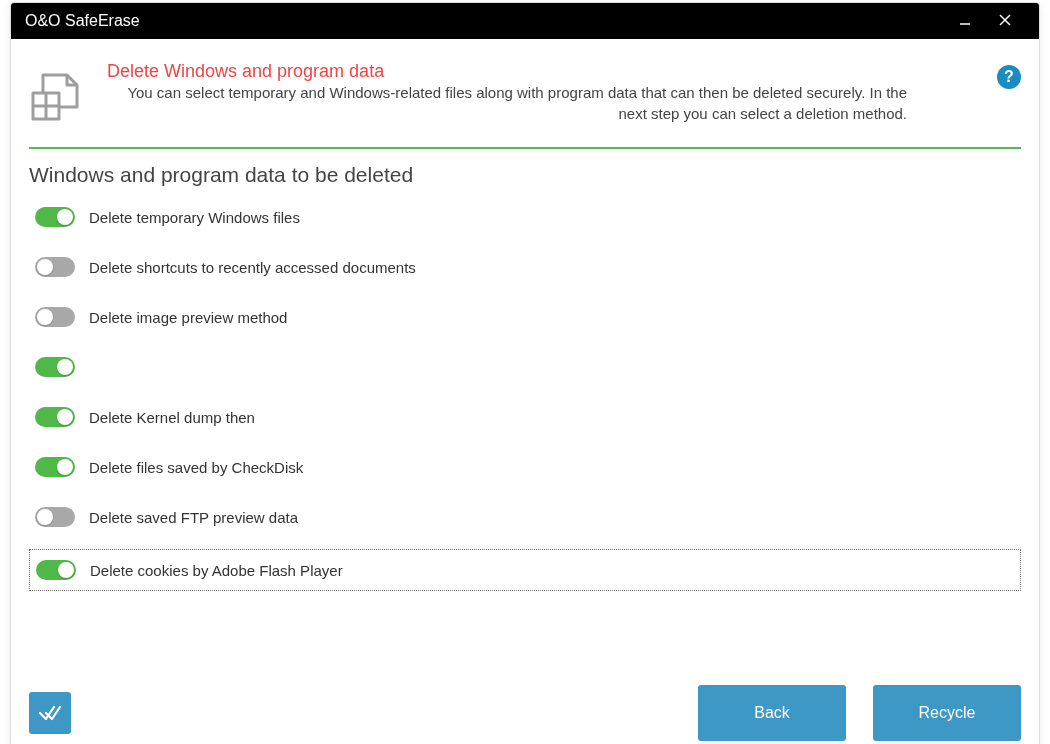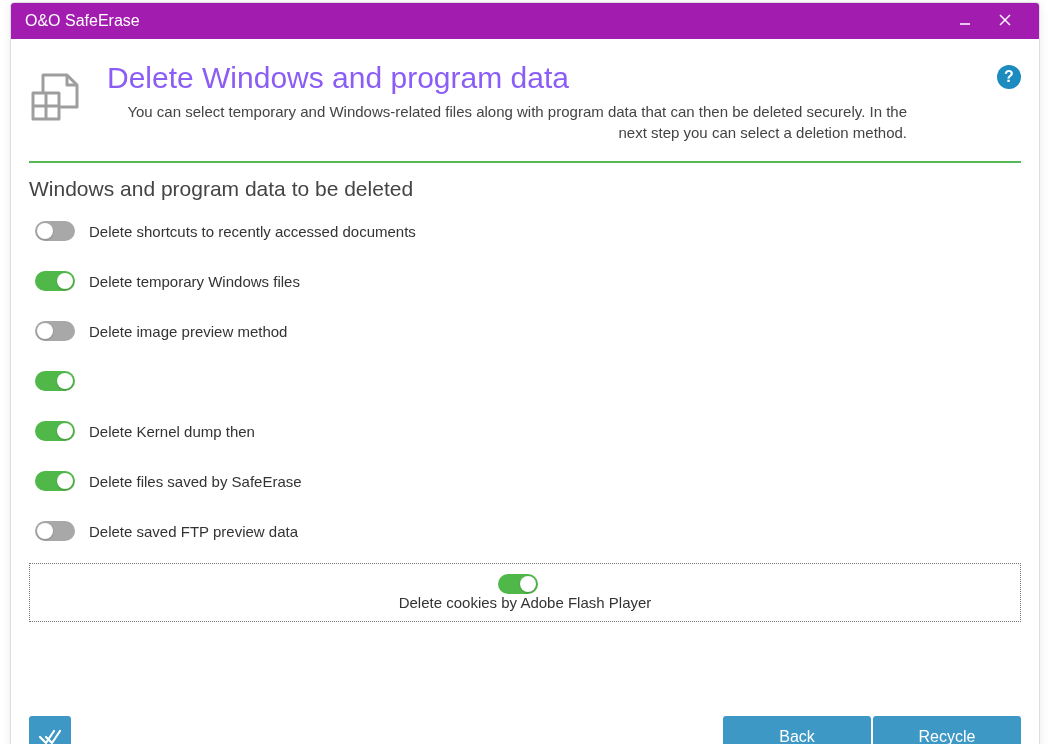--- a/index.html
+++ b/index.html
@@ -16,21 +16,21 @@
     border: 1px solid #ddd;
     border-radius: 4px;
     box-shadow: 0 2px 10px rgba(0,0,0,0.08);
     background: #fff;
     overflow: hidden;
     position: relative;
     top: 2px;
   }
   .titlebar {
     height: 36px;
-    background: #a21caf;
+    background: #000000;
     color: #fff;
     display: flex;
     align-items: center;
     padding: 0 14px;
     font-size: 16px;
     font-weight: 300;
   }
   .titlebar .title { flex: 1; }
   .titlebar .win-control {
     width: 40px;
@@ -50,24 +50,23 @@
     margin-bottom: 14px;
   }
   .header-icon {
     width: 60px;
     flex-shrink: 0;
     margin-right: 18px;
     margin-top: 4px;
   }
   .header-text { flex: 1; }
   .header-text h1 {
-    font-size: 30px;
+    font-size: 18px;
     font-weight: 400;
-    color: #8b5cf6;
-    margin-bottom: 6px;
+    color: #ef4444;
   }
   .header-text p {
     font-size: 15px;
     color: #444;
     line-height: 1.4;
     max-width: 800px;
     text-align: right;
   }
   .help-icon {
     width: 24px; height: 24px;
@@ -90,21 +89,20 @@
   .opt-row {
     display: flex;
     align-items: center;
     padding: 8px 6px;
     margin-bottom: 14px;
   }
   .opt-row.focused {
     border: 1px dotted #777;
     margin-bottom: 14px;
     padding: 10px 6px;
-    flex-direction: column;
   }
   .toggle {
     width: 40px;
     height: 20px;
     border-radius: 20px;
     position: relative;
     cursor: pointer;
     flex-shrink: 0;
     margin-right: 14px;
   }
@@ -131,29 +129,29 @@
   }
   .icon-btn {
     width: 42px; height: 42px;
     background: #3d98c5;
     border-radius: 3px;
     display: flex; align-items: center; justify-content: center;
     cursor: pointer;
   }
   .spacer { flex: 1; }
   .btn {
-    height: 42px;
+    height: 56px;
     min-width: 148px;
     background: #3d98c5;
     color: #fff;
     border: none;
     border-radius: 3px;
     font-size: 16px;
     cursor: pointer;
-    margin-left: 2px;
+    margin-left: 27px;
   }
 </style>
 </head>
 <body>
 
 <div class="window">
   <div class="titlebar">
     <span class="title">O&amp;O SafeErase</span>
     <span class="win-control">
       <svg width="12" height="12" viewBox="0 0 12 12">
@@ -185,53 +183,53 @@
         <h1>Delete Windows and program data</h1>
         <p>You can select temporary and Windows-related files along with program data that can then be deleted securely. In the next step you can select a deletion method.</p>
       </div>
       <div class="help-icon">?</div>
     </div>
 
     <div class="section-title">Windows and program data to be deleted</div>
 
     <div class="options" id="options-container">
         <div class="opt-row">
+          <div class="toggle on">
+            <div class="knob"></div>
+          </div>
+          <span class="opt-label">Delete temporary Windows files</span>
+        </div>
+        <div class="opt-row">
           <div class="toggle off">
             <div class="knob"></div>
           </div>
           <span class="opt-label">Delete shortcuts to recently accessed documents</span>
         </div>
         <div class="opt-row">
-          <div class="toggle on">
-            <div class="knob"></div>
-          </div>
-          <span class="opt-label">Delete temporary Windows files</span>
-        </div>
-        <div class="opt-row">
           <div class="toggle off">
             <div class="knob"></div>
           </div>
           <span class="opt-label">Delete image preview method</span>
         </div>
         <div class="opt-row">
           <div class="toggle on">
             <div class="knob"></div>
           </div>
         </div>
         <div class="opt-row">
           <div class="toggle on">
             <div class="knob"></div>
           </div>
           <span class="opt-label">Delete Kernel dump then</span>
         </div>
         <div class="opt-row">
           <div class="toggle on">
             <div class="knob"></div>
           </div>
-          <span class="opt-label">Delete files saved by SafeErase</span>
+          <span class="opt-label">Delete files saved by CheckDisk</span>
         </div>
         <div class="opt-row">
           <div class="toggle off">
             <div class="knob"></div>
           </div>
           <span class="opt-label">Delete saved FTP preview data</span>
         </div>
         <div class="opt-row focused">
           <div class="toggle on">
             <div class="knob"></div>

